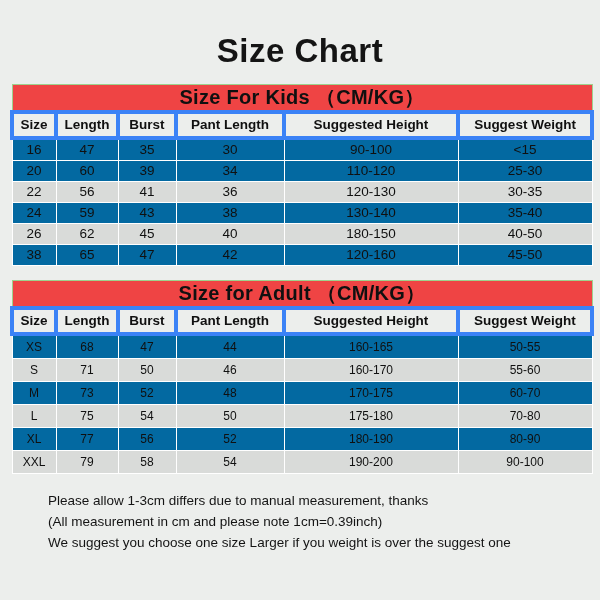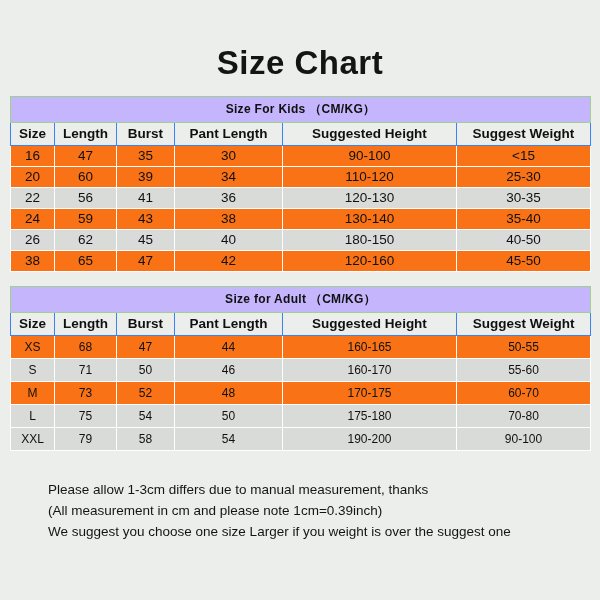--- a/index.html
+++ b/index.html
@@ -12,21 +12,21 @@
     background: #eceeec;
     font-family: "Liberation Sans", sans-serif;
     color: #1b1b1b;
     overflow: hidden;
   }
   .page {
     position: relative;
     width: 600px;
     height: 600px;
     box-sizing: border-box;
-    padding: 16px 10px;
+    padding: 4px 10px;
     display: flex;
     flex-direction: column;
   }
   .title {
     text-align: center;
     font-size: 33px;
     font-weight: bold;
     letter-spacing: 0.5px;
     margin-top: 28px;
     margin-bottom: 14px;
@@ -44,57 +44,57 @@
   th, td {
     border: 1px solid #ffffff;
     text-align: center;
     font-size: 13.5px;
     padding: 0;
     height: 20px;
     line-height: 20px;
     color: #101010;
   }
   .section-title td {
-    background: #c4b5fd;
+    background: #ef4444;
     font-weight: bold;
-    font-size: 12px;
+    font-size: 20px;
     height: 25px;
     line-height: 25px;
     letter-spacing: 0.3px;
     border: 1px solid #9ed18d;
   }
   thead.col-head th {
     background: #eceeec;
     font-weight: bold;
     font-size: 13.5px;
     height: 22px;
     line-height: 22px;
-    border: 1px solid #3b82f6;
+    border: 4px solid #3b82f6;
   }
   tbody tr.row-a td {
-    background: #f97316;
+    background: #0369a1;
     margin-left: 24px;
   }
   tbody tr.row-b td {
     background: #d9dbd9;
   }
   .adult tbody td {
     height: 22px;
     line-height: 22px;
     font-size: 12px;
   }
   .c-size { width: 44px; }
   .c-length { width: 62px; }
   .c-burst  { width: 58px; }
   .c-pant   { width: 108px; }
   .c-height { width: 174px; }
   .c-weight { width: 134px; }
 
   .notes {
-    margin-top: 28px;
+    margin-top: 16px;
     padding-left: 38px;
     font-size: 13.5px;
     line-height: 21px;
     color: #141414;
   }
   .notes div { white-space: nowrap; }
 </style>
 </head>
 <body>
 
@@ -228,20 +228,28 @@
         <td>60-70</td>
       </tr>
       <tr class="row-b">
         <td>L</td>
         <td>75</td>
         <td>54</td>
         <td>50</td>
         <td>175-180</td>
         <td>70-80</td>
       </tr>
+      <tr class="row-a">
+        <td>XL</td>
+        <td>77</td>
+        <td>56</td>
+        <td>52</td>
+        <td>180-190</td>
+        <td>80-90</td>
+      </tr>
       <tr class="row-b">
         <td>XXL</td>
         <td>79</td>
         <td>58</td>
         <td>54</td>
         <td>190-200</td>
         <td>90-100</td>
       </tr>
     </tbody>
   </table>

